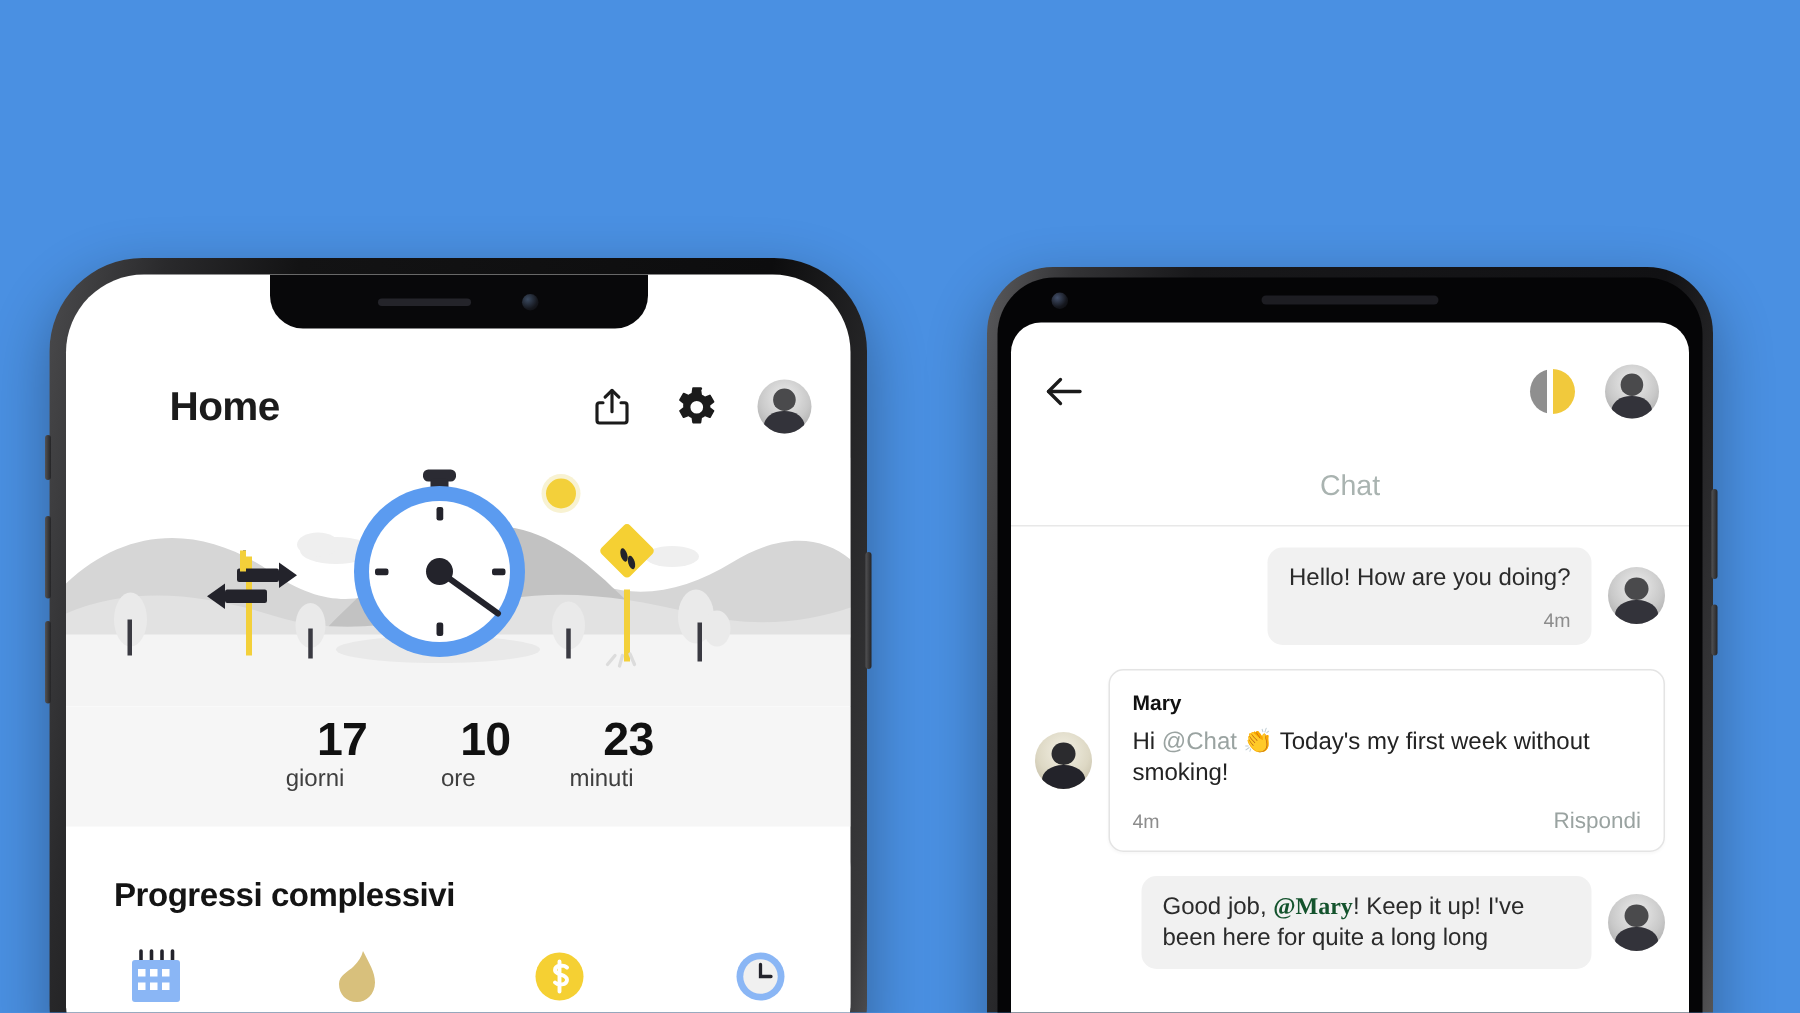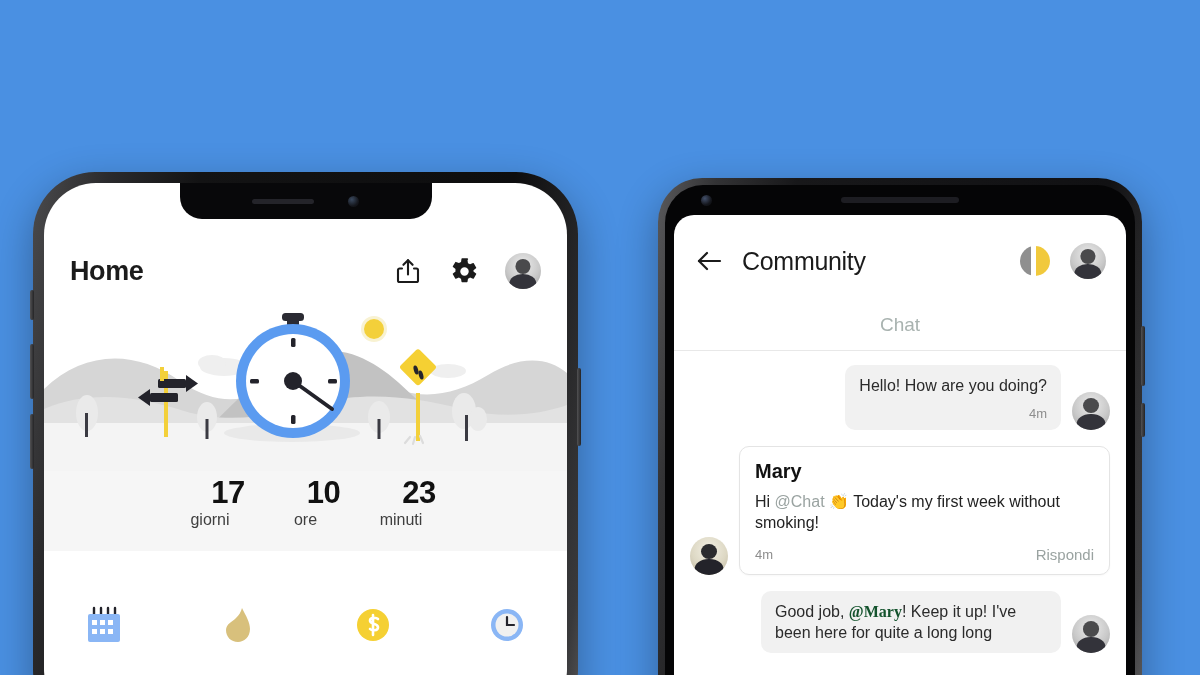--- a/index.html
+++ b/index.html
@@ -80,21 +80,21 @@
     overflow:hidden; position:relative;
   }
   #phone-right .sb1 { right:-3px; top:148px; width:4px; height:60px; }
   #phone-right .sb2 { right:-3px; top:225px; width:4px; height:34px; }
 
   
   .l-header {
     padding:70px 26px 0 26px;
     display:flex; align-items:center;
   }
-  .l-title { font-size:27px; font-weight:700; color:#1b1b1b; letter-spacing:-.4px; }
+  .l-title { font-size:27px; font-weight:700; color:#1b1b1b; letter-spacing:-.4px;margin-left:43px; }
   .l-actions { margin-left:auto; display:flex; align-items:center; gap:26px; }
   .icon-btn { width:30px; height:30px; display:flex; align-items:center; justify-content:center; cursor:pointer; }
   .avatar-img {
     width:36px; height:36px; border-radius:50%;
     background:radial-gradient(circle at 50% 34%,#ececec 0%,#c9c9c9 55%,#9e9e9e 100%);
     position:relative; overflow:hidden; flex:none;
   }
   .avatar-img::before {
     content:""; position:absolute; left:50%; top:17%;
     transform:translateX(-50%);
@@ -150,37 +150,37 @@
   .tabs { display:flex; margin-top:35px; border-bottom:1px solid #e8e8e8; }
   .tab { flex:1; text-align:center; padding-bottom:14px; font-size:19px; cursor:pointer; }
   .tab.inactive { color:#a9b3b0; font-weight:400; }
   .tab.active { color:#111; font-weight:700; position:relative; }
   .tab.inactive::after {
     content:""; position:absolute; left:0; right:0; bottom:-1px;
   }
 
   .chat { padding:14px 16px 0 16px; }
 
-  .row { display:flex; align-items:flex-end; gap:11px; margin-bottom:16px; }
+  .row { display:flex; align-items:center; gap:11px; margin-bottom:16px; }
   .row.right { justify-content:flex-end; }
 
   .bubble-grey {
     background:#f1f1f1; border-radius:10px;
     padding:11px 14px 9px 14px;
     max-width:300px;
   }
   .bubble-grey .txt { font-size:16px; color:#2b2b2b; line-height:1.3; }
   .bubble-grey .meta { font-size:13px; color:#8d8d8d; text-align:right; margin-top:9px; }
 
   .card {
     background:#fff; border:1px solid #e4e4e4; border-radius:10px;
     padding:13px 15px 11px 15px; flex:1;
     box-shadow:0 1px 2px rgba(0,0,0,.03);
   }
-  .card .name { font-size:20px; font-weight:700; color:#111; margin-bottom:8px; }
+  .card .name { font-size:14px; font-weight:700; color:#111; margin-bottom:8px; }
   .card .body { font-size:16px; color:#232323; line-height:1.33; }
   .card .mention { color:#9aa3a1; }
   .card .foot { display:flex; align-items:center; margin-top:13px; }
   .card .foot .time { font-size:13px; color:#8d8d8d; }
   .card .foot .reply { margin-left:auto; font-size:15px; color:#9aa3a1; cursor:pointer; }
 
   .av-sm { width:38px; height:38px; flex:none; }
   .bold-m { font-weight:700; color:#14532d;font-family:Liberation Serif, serif; }
 </style>
 </head>
@@ -297,20 +297,21 @@
         <div class="num">10</div>
         <div class="lbl">ore</div>
       </div>
       <div class="counter">
         <div class="num">23</div>
         <div class="lbl">minuti</div>
       </div>
     </div>
 
     <div class="progress-card">
+      <div class="progress-title">Progressi complessivi</div>
       <div class="progress-icons">
         <div class="p-icon">
           <svg width="44" height="44" viewBox="0 0 44 44">
             <g stroke="#23232b" stroke-width="2.4" stroke-linecap="round">
               <line x1="12" y1="6" x2="12" y2="14"></line>
                 <line x1="19" y1="6" x2="19" y2="14"></line>
               <line x1="26" y1="6" x2="26" y2="14"></line>
                 <line x1="33" y1="6" x2="33" y2="14"></line>
             </g>
             <rect x="6" y="12" width="32" height="28" rx="2" fill="#8ab6f5"></rect>
@@ -359,21 +360,20 @@
 
     <div class="screen">
 
       <div class="r-header">
         <div class="icon-btn">
           <svg width="26" height="22" viewBox="0 0 26 22" fill="none">
             <path d="M24 11H3" stroke="#1b1b1b" stroke-width="2.2" stroke-linecap="round"></path>
             <path d="M11 3L3 11l8 8" stroke="#1b1b1b" stroke-width="2.2" stroke-linecap="round" stroke-linejoin="round"></path>
           </svg>
         </div>
-        <div class="r-title">Community</div>
         <div class="r-head-actions">
           <div class="split-badge"></div>
           <div class="avatar-img"></div>
         </div>
       </div>
 
       <div class="tabs">
         <div class="tab inactive">Chat</div>
       </div>
 

